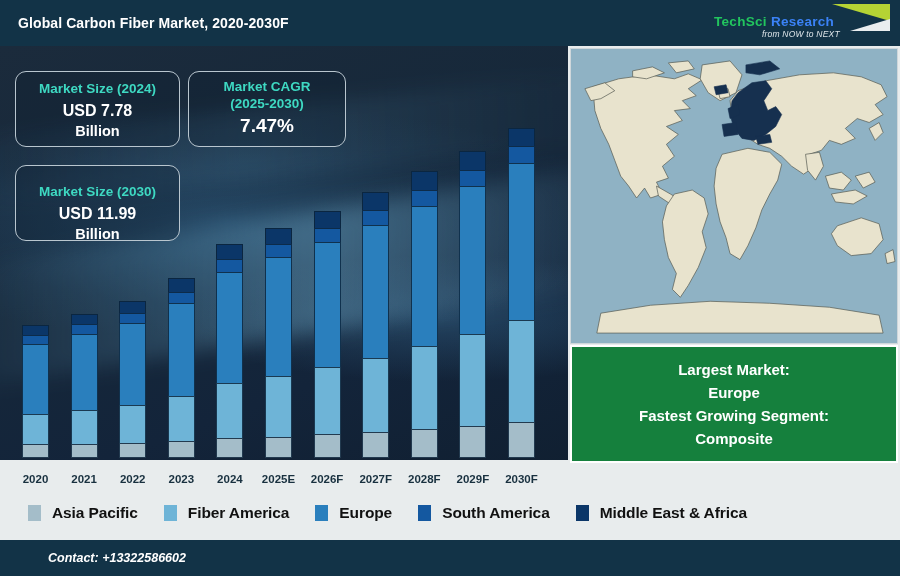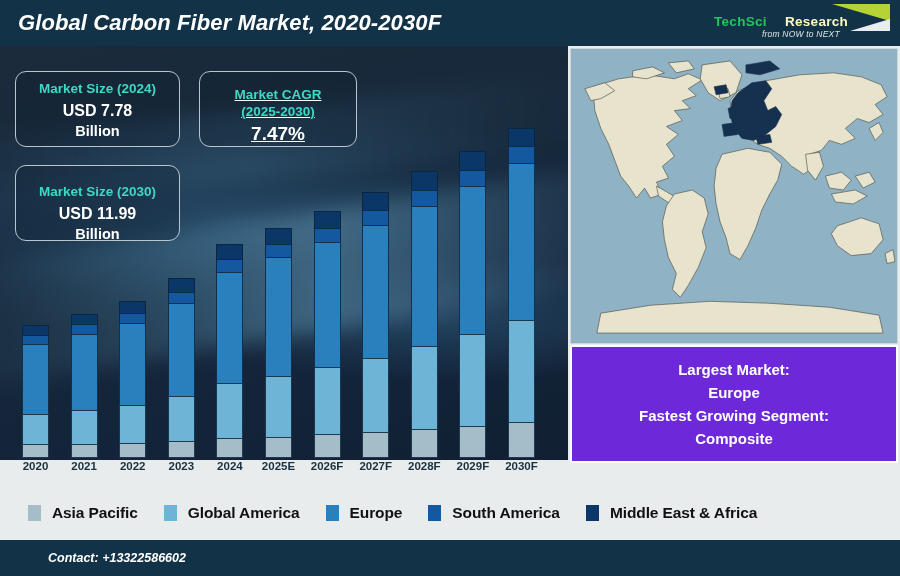--- a/index.html
+++ b/index.html
@@ -21,25 +21,24 @@
   .header {
     position: absolute;
     left: 0; top: 0;
     width: 900px; height: 46px;
     background: #123347;
     display: flex;
     align-items: center;
   }
   .header-title {
     color: #ffffff;
-    font-size: 22px;
+    font-size: 14px;
     font-weight: bold;
     margin-left: 18px;
     letter-spacing: .1px;
-    font-style: italic;
   }
   .logo-box {
     position: absolute;
     right: 8px; top: 2px;
     width: 182px; height: 42px;
   }
   .logo-arrow {
     position: absolute;
     right: 2px; top: 2px;
     width: 0; height: 0;
@@ -55,21 +54,21 @@
   }
   .logo-text {
     position: absolute;
     left: 4px; top: 12px;
     font-size: 13.5px;
     font-weight: bold;
     letter-spacing: .3px;
     font-family: "Liberation Sans", sans-serif;
   }
   .logo-tech { color: #22c55e; }
-  .logo-res  { color: #fef9c3; padding-left: 14px; }
+  .logo-res  { color: #3b82f6; }
   .logo-tag {
     position: absolute;
     left: 52px; top: 27px;
     font-size: 8.5px;
     color: #dfe6ea;
     font-style: italic;
     letter-spacing: .2px;
   }
 
   
@@ -124,40 +123,40 @@
     line-height: 1.3;
     margin-top: 3px;
   }
   .kpi-unit {
     color: #ffffff;
     font-size: 14.5px;
     font-weight: bold;
     line-height: 1.3;
   }
   #kpi-size-2024 { left: 15px; top: 25px;  width: 165px; height: 76px; padding-top: 9px; }
-  #kpi-cagr      { left: 199px; top: 25px; width: 158px; height: 76px; padding-top: 15px; text-decoration: underline; }
+  #kpi-cagr      { left: 188px; top: 25px; width: 158px; height: 76px; padding-top: 7px; }
   #kpi-size-2030 { left: 15px; top: 119px; width: 165px; height: 76px; padding-top: 18px; }
   #kpi-cagr .kpi-value { font-size: 19px; margin-top: 1px; }
 
   
   .plot {
     position: absolute;
     left: 0; bottom: 0;
     width: 568px; height: 440px;
   }
   .bar-col {
     position: absolute;
     bottom: 28px;
     width: 27px;
   }
   .seg { width: 100%; border: 1px solid rgba(12,35,58,.85); border-bottom: none; display:block; }
   .seg:last-child { border-bottom: 1px solid rgba(12,35,58,.85); }
   .tick {
     position: absolute;
-    bottom: 14px;
+    bottom: 1px;
     width: 58px;
     text-align: center;
     font-size: 11.5px;
     font-weight: bold;
     color: #18303f;
   }
   .axis-strip {
     position: absolute;
     left: 0; bottom: 0;
     width: 568px; height: 26px;
@@ -173,21 +172,21 @@
     border: 1px solid #cfd7db;
     overflow: hidden;
   }
   .map-panel svg { display: block; width: 100%; height: 100%; }
 
   
   .info-box {
     position: absolute;
     left: 570px; top: 345px;
     width: 328px; height: 118px;
-    background: #6d28d9;
+    background: #15803d;
     border: 2px solid #ffffff;
     color: #ffffff;
     display: flex;
     flex-direction: column;
     align-items: center;
     justify-content: center;
     text-align: center;
     font-size: 15px;
     font-weight: bold;
     line-height: 1.55;
@@ -419,21 +418,21 @@
     <div>Composite</div>
   </div>
 
   <div class="legend" id="legend">
       <div class="legend-item">
         <span class="legend-swatch" style="background: rgb(164, 189, 201);"></span>
         <span class="legend-label">Asia Pacific</span>
       </div>
       <div class="legend-item">
         <span class="legend-swatch" style="background: rgb(110, 180, 215);"></span>
-        <span class="legend-label">Global America</span>
+        <span class="legend-label">Fiber America</span>
       </div>
       <div class="legend-item">
         <span class="legend-swatch" style="background: rgb(42, 127, 189);"></span>
         <span class="legend-label">Europe</span>
       </div>
       <div class="legend-item">
         <span class="legend-swatch" style="background: rgb(20, 88, 160);"></span>
         <span class="legend-label">South America</span>
       </div>
       <div class="legend-item">

